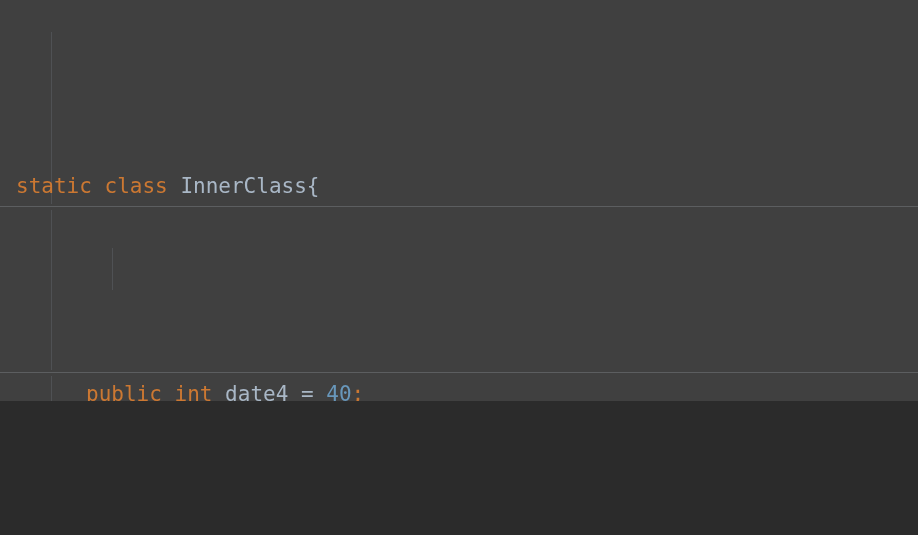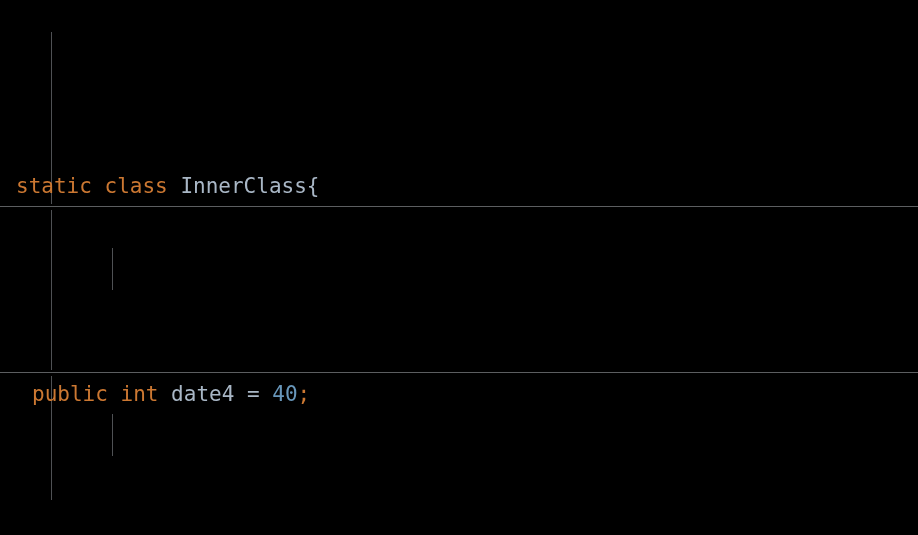--- a/index.html
+++ b/index.html
@@ -4,22 +4,22 @@
 <title>Java Code Editor — InnerClass</title>
 <style>
   html, body {
     margin: 0;
     padding: 0;
     background: #2b2b2b;
   }
   #editor {
     position: relative;
     width: 918px;
-    height: 535px;
-    background: #000000;
+    height: 401px;
+    background: #404040;
     overflow: hidden;
     font-family: "DejaVu Sans Mono", "Liberation Mono", monospace;
     font-size: 21px;
     line-height: 41.5px;
     -webkit-font-smoothing: antialiased;
   }
 
   
   .code-surface {
     position: absolute;
@@ -88,21 +88,21 @@
 
   <div class="method-separator" style="top:206px;"></div>
   <div class="method-separator" style="top:372px;"></div>
 
   <div class="code-surface">
 
     
     <div class="code-line"><span class="tok-keyword">static</span><span> </span><span class="tok-keyword">class</span><span> </span><span class="tok-type">InnerClass</span><span class="tok-brace">{</span></div>
 
     
-    <div class="code-line" style="padding-left:32px;"><span class="tok-keyword">public</span><span> </span><span class="tok-keyword">int</span><span> </span><span class="tok-ident">date4</span><span class="tok-op"> = </span><span class="tok-number">40</span><span class="tok-semi">;</span></div>
+    <div class="code-line" style="padding-left:86px;"><span class="tok-keyword">public</span><span> </span><span class="tok-keyword">int</span><span> </span><span class="tok-ident">date4</span><span class="tok-op"> = </span><span class="tok-number">40</span><span class="tok-semi">;</span></div>
 
     
     
 
     
     
 
     
     
 

